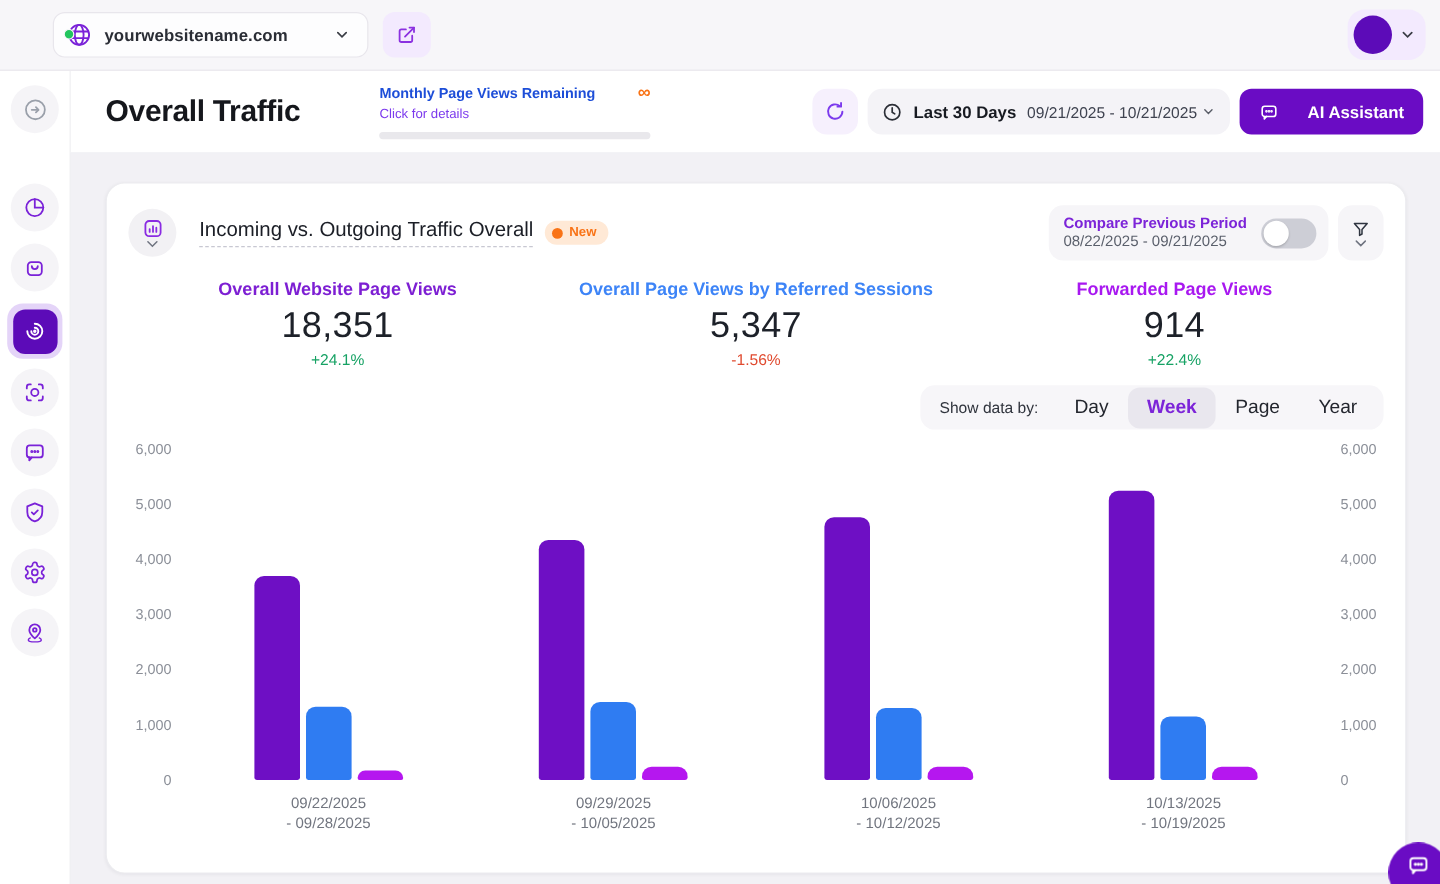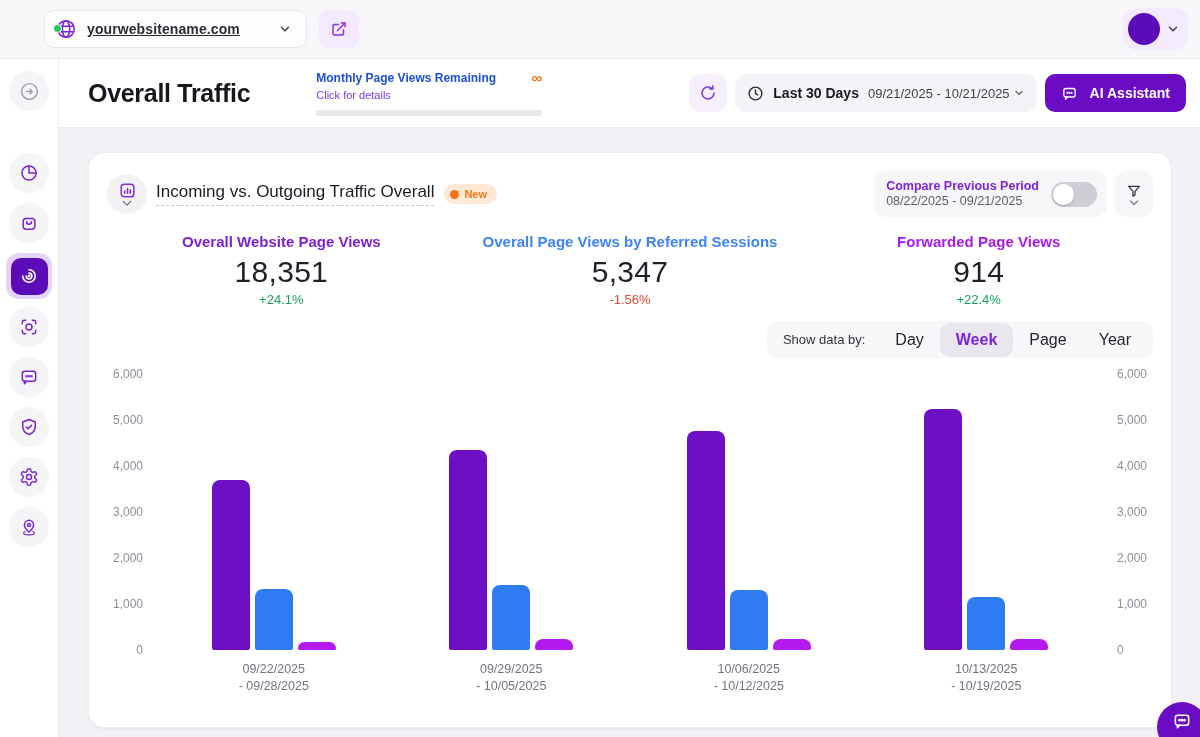--- a/index.html
+++ b/index.html
@@ -6,21 +6,21 @@
   html,body { width:1200px; height:737px; overflow:hidden; background:#f2f1f5;
     font-family:"Liberation Sans", sans-serif; }
   svg { display:block; }
 
   
   .topbar { height:59px; background:#f7f6f9; display:flex; align-items:center;
     padding:0 12px 0 44px; border-bottom:1px solid #e9e8ed; position:relative; z-index:5; }
   .site-pill { display:flex; align-items:center; gap:10px; background:#fdfdfe;
     border:1px solid #e8e6ec; border-radius:10px; height:38px; padding:0 14px 0 10px;
     cursor:pointer; }
-  .site-pill .label { font-size:14px; font-weight:700; color:#2a2d35; letter-spacing:.1px; padding-right:28px;text-decoration:underline;}
+  .site-pill .label { font-size:14px; font-weight:700; color:#2a2d35; letter-spacing:.1px; padding-right:28px;}
   .globe-wrap { position:relative; width:22px; height:22px; }
   .globe-wrap .green-dot { position:absolute; left:-2px; top:6px; width:9px; height:9px;
     border-radius:50%; background:#22c55e; border:1.5px solid #f7f6f9; }
   .ext-btn { margin-left:12px; width:40px; height:38px; border:none; background:#f3eafe;
     border-radius:10px; display:flex; align-items:center; justify-content:center; cursor:pointer; }
   .topbar .spacer { flex:1; }
   .avatar-pill { display:flex; align-items:center; gap:6px; background:#f3eafe;
     border-radius:14px; height:42px; padding:0 8px 0 5px; cursor:pointer; }
   .avatar-circle { width:32px; height:32px; border-radius:50%; background:#5c0bb8; }
 
@@ -51,33 +51,33 @@
   .monthly-inf { color:#f97316; font-size:15px; font-weight:700; line-height:14px; }
   .monthly-bar { margin-top:7px; height:6px; border-radius:3px; background:#e9e8ec; }
   .header-right { margin-left:auto; display:flex; align-items:center; gap:8px; }
   .refresh-btn { width:38px; height:38px; border:none; border-radius:12px; background:#f6f0fd;
     color:#7c3aed; display:flex; align-items:center; justify-content:center; cursor:pointer; }
   .date-pill { height:38px; background:#f4f3f7; border-radius:12px; display:flex;
     align-items:center; gap:9px; padding:0 12px; cursor:pointer; }
   .date-pill .strong { font-size:14px; font-weight:700; color:#171a21; }
   .date-pill .range { font-size:13px; color:#3f4350; display:flex; align-items:center; gap:3px;}
   .ai-btn { height:38px; border:none; border-radius:10px; background:#6a0cc4; color:#fff;
-    font-size:14px; font-weight:700; display:flex; align-items:center; gap:12px;
+    font-size:14px; font-weight:700; display:flex; align-items:center; gap:24px;
     padding:0 16px; cursor:pointer; font-family:inherit; }
 
   
   .content { flex:1; padding:24px 28px 9px 29px; overflow:hidden; }
   .card { background:#fff; border-radius:16px; border:1px solid #ececef;
     box-shadow:0 1px 3px rgba(16,24,40,.05); height:576px; padding:18px 18px 0 18px; }
 
   .card-head { display:flex; align-items:center; }
   .chart-icon-circle { width:40px; height:40px; border-radius:50%; background:#f2f1f4;
     display:flex; flex-direction:column; align-items:center; justify-content:center;
     color:#8a2be2; cursor:pointer; }
-  .card-title { margin-left:9px; font-size:17px; font-weight:500; color:#1b1e26;
+  .card-title { margin-left:19px; font-size:17px; font-weight:500; color:#1b1e26;
     border-bottom:1px dashed #c8c8d2; padding-bottom:3px; }
   .new-badge { margin-left:10px; display:flex; align-items:center; gap:5px;
     background:#ffe9d6; border-radius:20px; padding:4px 10px 4px 6px; }
   .new-dot { width:9px; height:9px; border-radius:50%; background:#f97316; }
   .new-text { font-size:11px; font-weight:700; color:#f97316; }
   .card-head .spacer { flex:1; }
   .compare-box { background:#f6f5f8; border-radius:12px; height:46px; display:flex;
     align-items:center; gap:12px; padding:0 10px 0 12px; }
   .compare-label { font-size:12.5px; font-weight:700; color:#7c24d8; line-height:15px; }
   .compare-range { font-size:12.5px; color:#5a5f6b; line-height:15px; }

